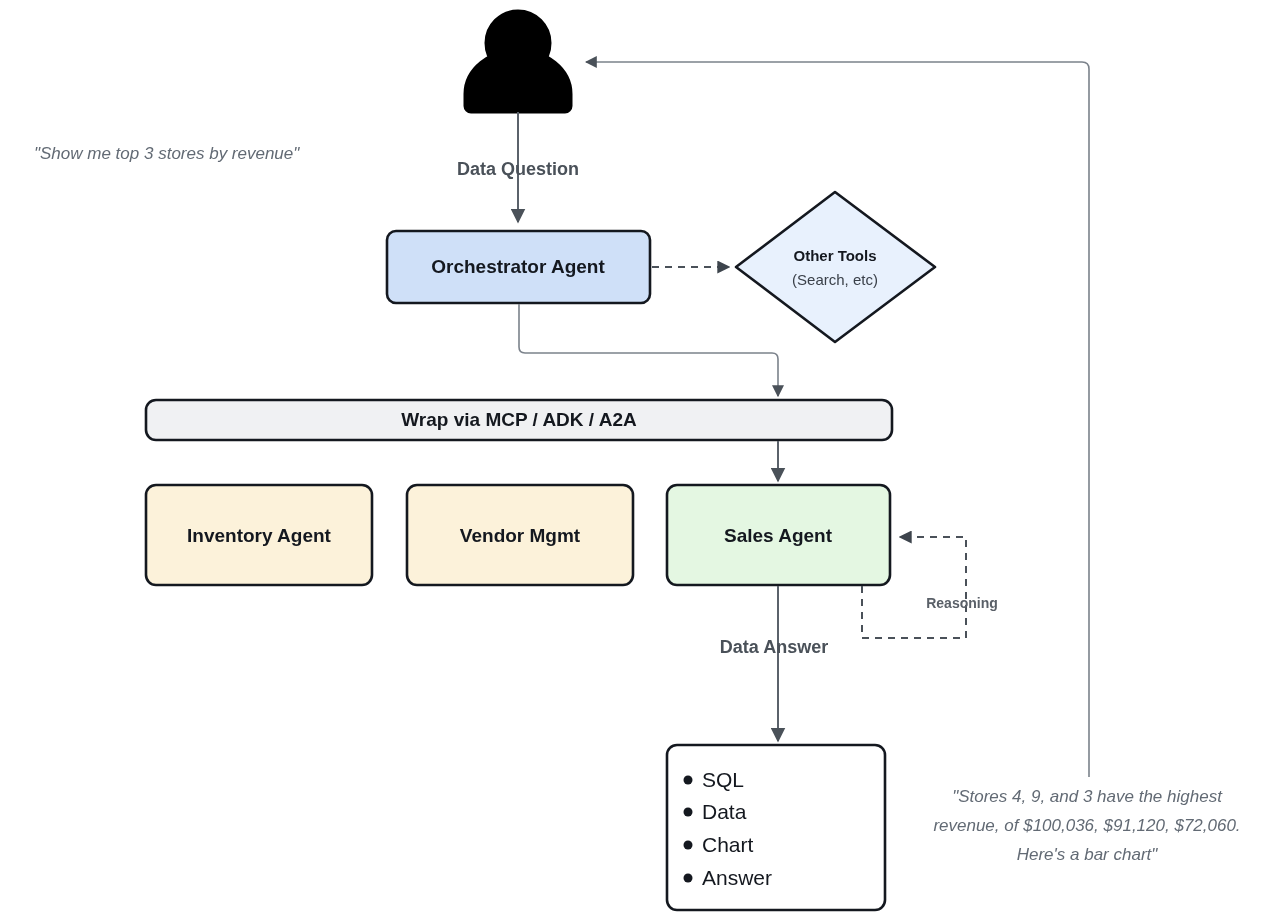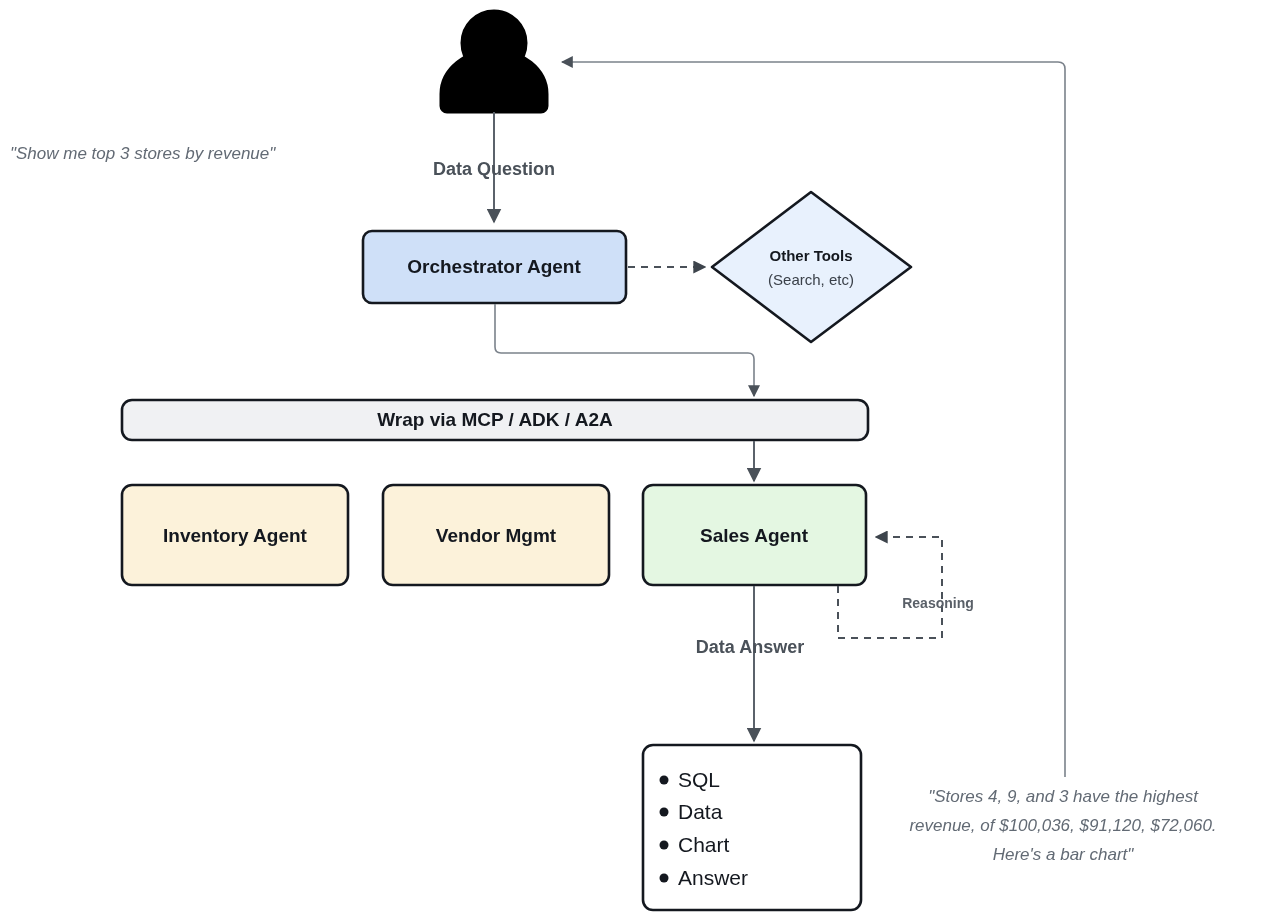--- a/index.html
+++ b/index.html
@@ -10,20 +10,21 @@
   body {
     width: 1264px;
     height: 918px;
     font-family: "Liberation Sans", sans-serif;
     overflow: hidden;
   }
   #diagram-root {
     position: relative;
     width: 1204px;
     height: 918px;
+    padding-left: 24px;
   }
   svg#diagram {
     display: block;
     width: 1264px;
     height: 918px;
   }
   .node-label {
     font-family: "Liberation Sans", sans-serif;
     font-weight: bold;
     font-size: 19px;

